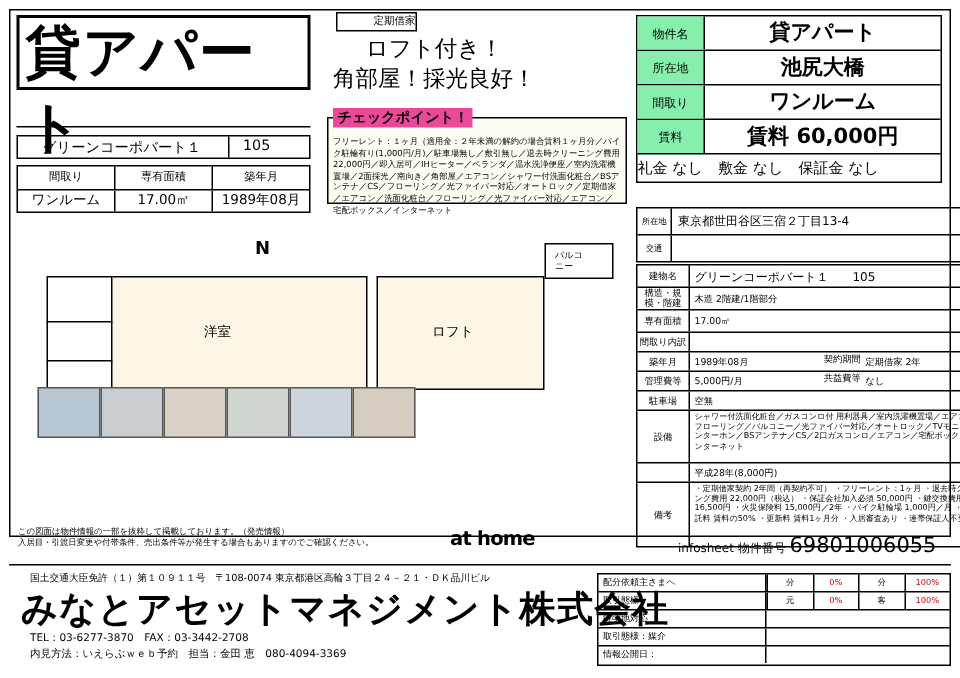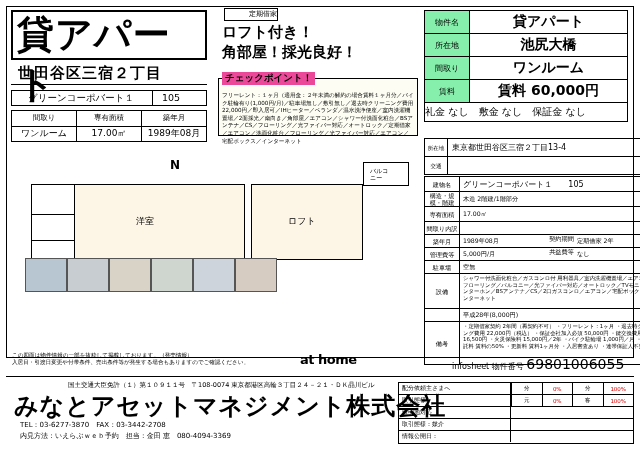--- a/index.html
+++ b/index.html
@@ -21,21 +21,21 @@
 
   .spec{position:absolute;left:11px;top:110px;width:196px;height:32px;border:1px solid #000;box-sizing:border-box;display:flex;flex-direction:column;}
   .spec .r{display:flex;flex:1;}
   .spec .r+.r{border-top:1px solid #000;}
   .spec .c{flex:1;display:flex;align-items:center;justify-content:center;font-size:7.5px;}
   .spec .c+.c{border-left:1px solid #000;}
   .spec .r2 .c{font-size:9px;}
 
   
   .tag{position:absolute;left:224px;top:8px;width:52px;height:11px;border:1px solid #000;background:#fff;font-size:7px;text-align:right;line-height:11px;}
-  .catch{position:absolute;left:222px;top:22px;font-size:15px;font-weight:bold;line-height:20px;}
+  .catch{position:absolute;left:222px;top:22px;font-size:15px;font-weight:normal;line-height:20px;text-align:center;}
   .cpbox{position:absolute;left:218px;top:78px;width:200px;height:58px;border:1px solid #000;box-sizing:border-box;background:#fdfdf3;}
   .cpttl{position:absolute;left:222px;top:72px;font-size:9.5px;font-weight:bold;background:#ec4899;padding:0 3px;}
   .cptxt{position:absolute;left:222px;top:92px;width:192px;font-size:5.6px;line-height:7.6px;}
 
   
   .rt{position:absolute;left:424px;top:10px;width:204px;border:1px solid #000;box-sizing:border-box;}
   .rt .row{display:flex;border-bottom:1px solid #000;}
   .rt .row:last-child{border-bottom:none;}
   .rt .lbl{width:44px;display:flex;align-items:center;justify-content:center;font-size:8px;border-right:1px solid #000;background:#86efac;}
   .rt .val{flex:1;display:flex;align-items:center;justify-content:center;font-size:14px;font-weight:bold;}
@@ -67,21 +67,21 @@
   .photo{position:absolute;border:1px solid #555;}
 
   
   .notes{position:absolute;left:12px;top:352px;width:300px;font-size:5.6px;line-height:7.4px;}
   .athome{position:absolute;left:300px;top:352px;font-size:13px;font-weight:bold;letter-spacing:-0.5px;}
   .isheet{position:absolute;left:452px;top:356px;font-size:8px;}
   .isheet .no{font-size:14px;}
 
   
   .footline{position:absolute;left:6px;top:376px;width:628px;height:1px;background:#000;}
-  .lic{position:absolute;left:20px;top:381px;font-size:6.5px;margin-left:48px;}
+  .lic{position:absolute;left:20px;top:381px;font-size:6.5px;}
   .company{position:absolute;left:14px;top:390px;font-size:24px;font-weight:bold;letter-spacing:1px;}
   .ctel{position:absolute;left:20px;top:420px;font-size:7px;line-height:11px;}
 
   
   .fbox{position:absolute;left:398px;top:382px;width:236px;height:62px;border:1px solid #000;box-sizing:border-box;font-size:6px;}
   .fbox .fr{display:flex;border-bottom:1px solid #000;height:11px;}
   .fbox .fr:last-child{border-bottom:none;}
   .fbox .fk{width:108px;border-right:1px solid #000;display:flex;align-items:center;padding-left:3px;}
   .fbox .fv{flex:1;display:flex;align-items:center;padding-left:3px;}
   .fbox .pct{display:flex;flex:1;}
@@ -91,21 +91,20 @@
 </head>
 <body>
 
 <div class="page">
 
   <div class="topframe"></div>
 
   <div class="headbox">
     <span class="big">貸アパート</span>
   </div>
-  <div class="addr1">世田谷区三宿２丁目</div>
   <div class="addrline"></div>
 
   <div class="bldgrow">
     <span class="nm">グリーンコーポバート１</span>
     <span class="sep"></span>
     <span class="rm">105</span>
   </div>
 
   <div class="spec">
     <div class="r r1">

